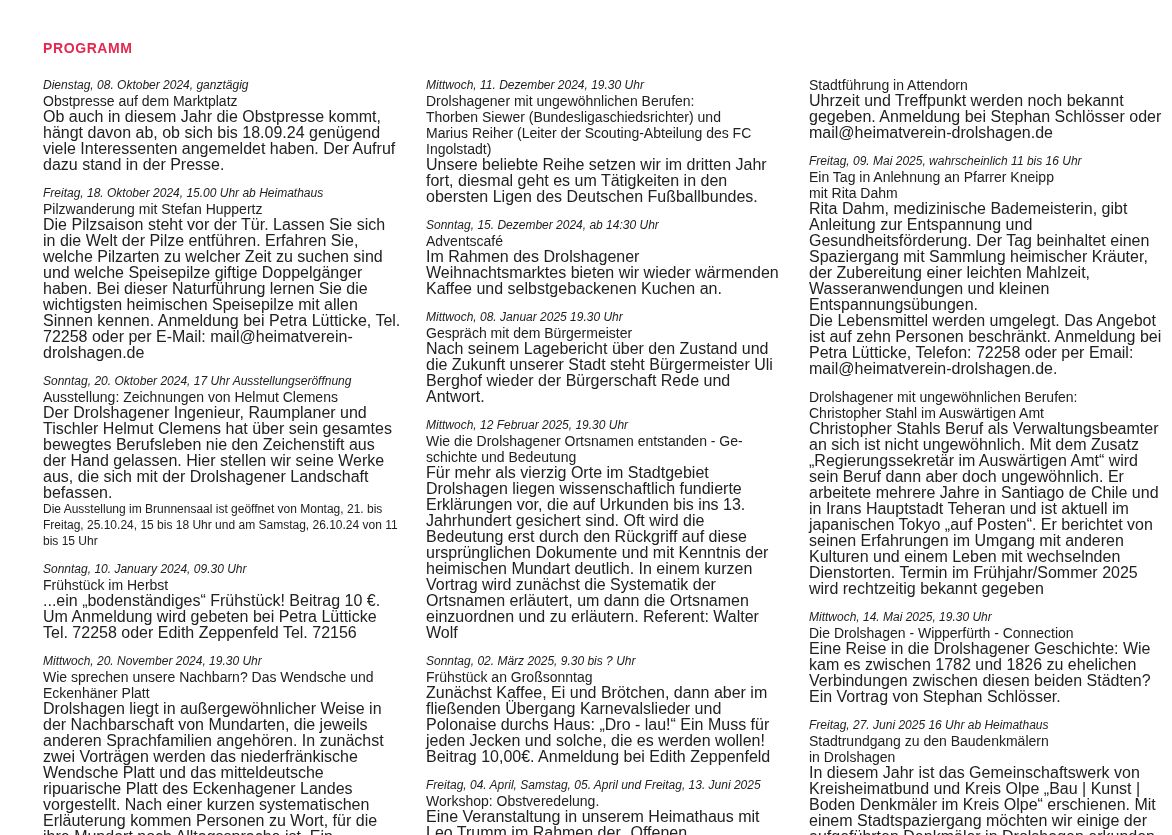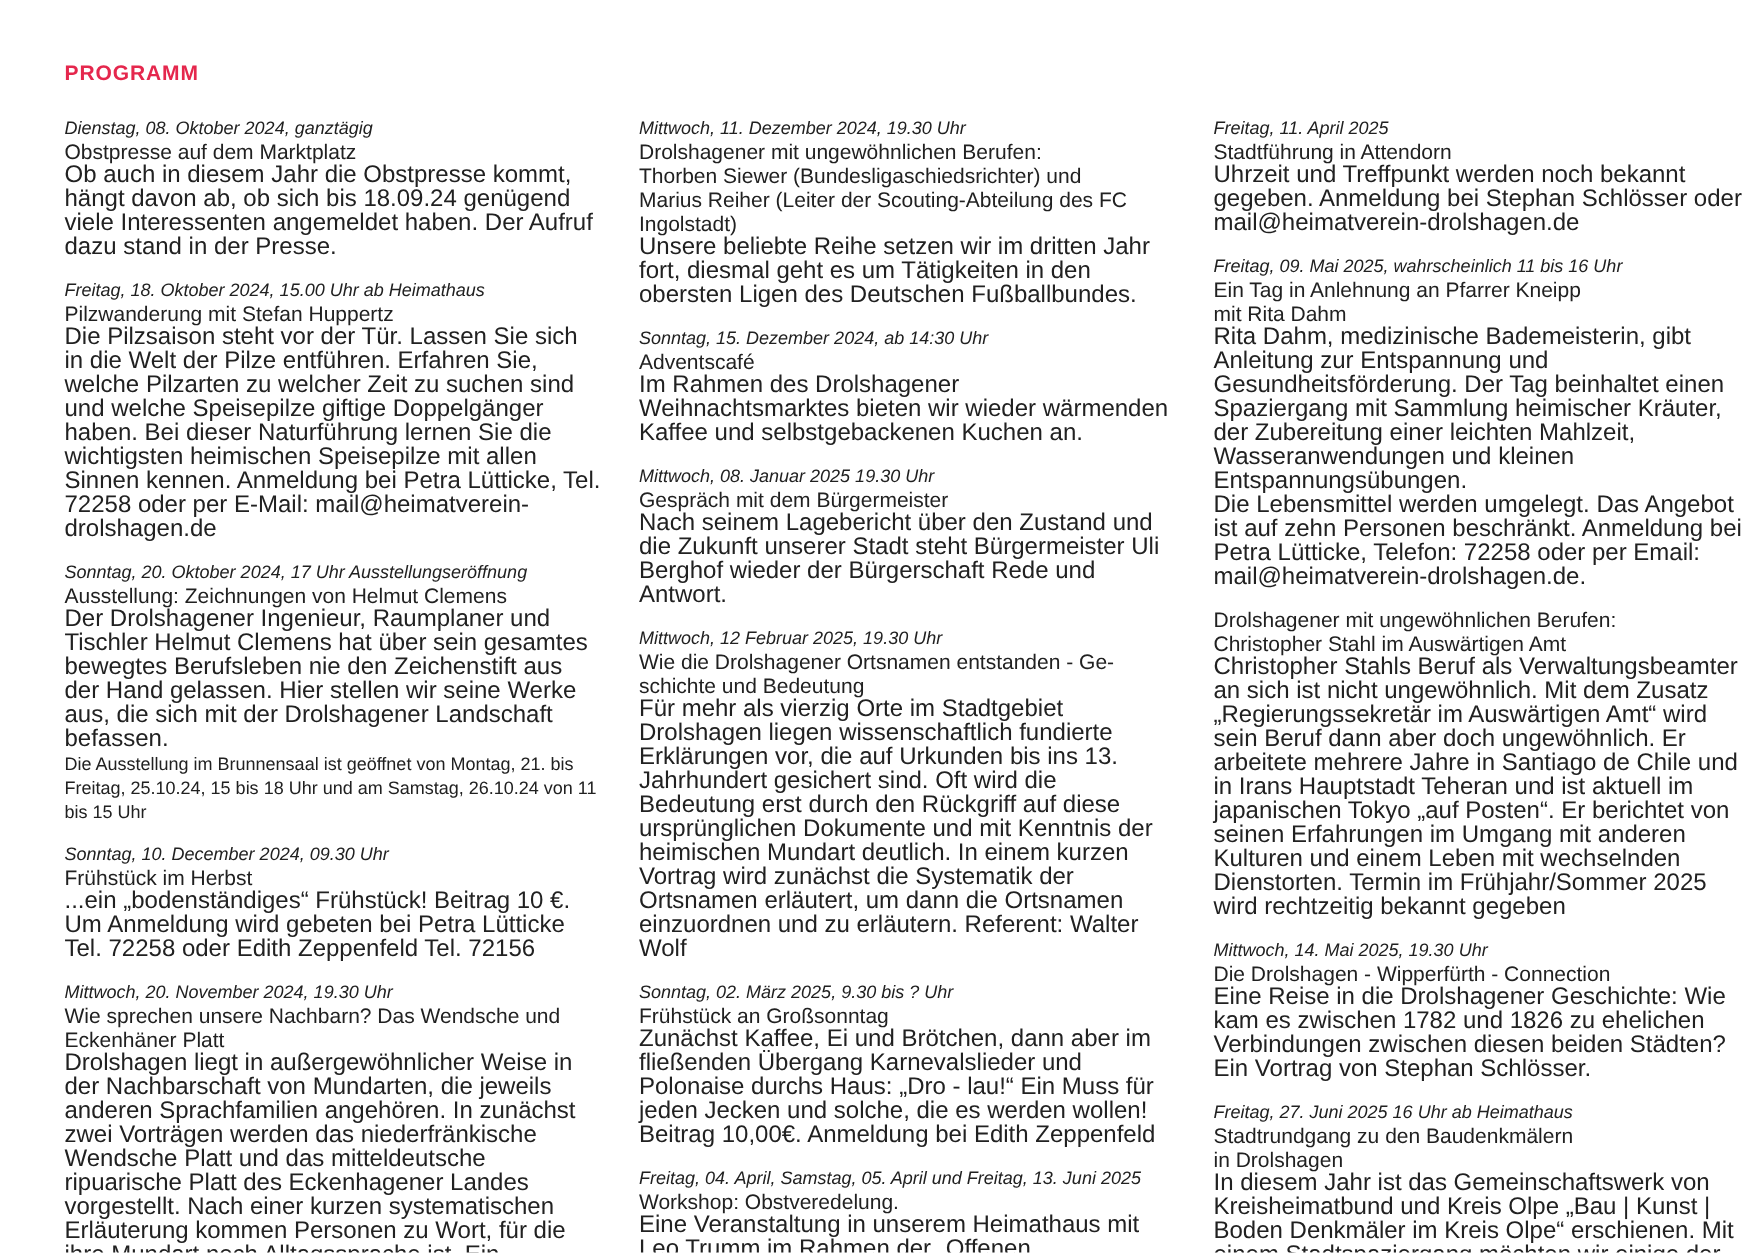--- a/index.html
+++ b/index.html
@@ -80,21 +80,21 @@
         <h3 class="event-title">Pilzwanderung mit Stefan Huppertz</h3>
         <p class="event-body">Die Pilzsaison steht vor der Tür. Lassen Sie sich in die Welt der Pilze entführen. Erfahren Sie, welche Pilzarten zu welcher Zeit zu suchen sind und welche Speisepilze giftige Doppelgänger haben. Bei dieser Naturführung lernen Sie die wichtigsten heimischen Speisepilze mit allen Sinnen kennen. Anmeldung bei Petra Lütticke, Tel. 72258 oder per E-Mail: mail@heimatverein-drolshagen.de</p>
       </article>
       <article class="event">
         <div class="event-date">Sonntag, 20. Oktober 2024, 17 Uhr Ausstellungseröffnung</div>
         <h3 class="event-title">Ausstellung:  Zeichnungen von Helmut Clemens</h3>
         <p class="event-body">Der Drolshagener Ingenieur,  Raumplaner und Tischler Helmut Clemens hat über sein gesamtes bewegtes Berufsleben nie den Zeichenstift aus der Hand gelassen. Hier stellen wir seine Werke aus, die sich mit der Drolshagener Landschaft befassen.</p>
         <p class="event-note">Die Ausstellung im Brunnensaal ist geöffnet von Montag, 21. bis Freitag, 25.10.24, 15 bis 18 Uhr und am Samstag, 26.10.24 von 11 bis 15 Uhr</p>
       </article>
       <article class="event">
-        <div class="event-date">Sonntag, 10. December 2024, 09.30 Uhr</div>
+        <div class="event-date">Sonntag, 10. January 2024, 09.30 Uhr</div>
         <h3 class="event-title">Frühstück im Herbst</h3>
         <p class="event-body">...ein „bodenständiges“ Frühstück!  Beitrag 10 €. Um Anmeldung wird gebeten bei Petra Lütticke Tel. 72258 oder Edith Zeppenfeld Tel. 72156</p>
       </article>
       <article class="event">
         <div class="event-date">Mittwoch, 20. November 2024, 19.30 Uhr</div>
         <h3 class="event-title">Wie sprechen unsere Nachbarn? Das Wendsche und
 Eckenhäner Platt</h3>
         <p class="event-body">Drolshagen liegt in außergewöhnlicher Weise in der Nachbarschaft von Mundarten, die jeweils anderen Sprachfamilien angehören. In zunächst zwei Vorträgen werden das niederfränkische Wendsche Platt und das mitteldeutsche ripuarische Platt des Eckenhagener Landes vorgestellt. Nach einer kurzen systematischen Erläuterung kommen Personen zu Wort, für die ihre Mundart noch Alltagssprache ist. Ein unterhaltsamer Abend mit Gesprächen, Musik und Textvorträgen im jeweiligen Platt. Einführungen und Moderation: Walter Wolf
 Der Termin für das Eckenhänsche Platt im Frühjahr 2025 wird noch bekannt gegeben.</p>
       </article>
@@ -132,21 +132,20 @@
       </article>
       <article class="event">
         <div class="event-date">Freitag, 04. April, Samstag, 05. April und Freitag, 13. Juni 2025</div>
         <h3 class="event-title">Workshop: Obstveredelung.</h3>
         <p class="event-body">Eine Veranstaltung in unserem Heimathaus mit Leo Trumm im Rahmen der „Offenen Heimatwerkstatt“ des Kreisheimatbundes. Näheres (Uhrzeiten, Inhalte, Anmelde-Modalitäten) im Heft 2/24 der Zeitschrift „SÜDSAUERLAND - Heimatstimmen aus dem Kreis Olpe“ und auf der Homepage des KHB.</p>
       </article>
     </div>
 
     <div class="col">
       <article class="event">
-        <div class="event-date">Freitag, 11. April 2025</div>
         <h3 class="event-title">Stadtführung in Attendorn</h3>
         <p class="event-body">Uhrzeit und  Treffpunkt werden noch bekannt gegeben. Anmeldung bei Stephan Schlösser oder mail@heimatverein-drolshagen.de</p>
       </article>
       <article class="event">
         <div class="event-date">Freitag, 09. Mai 2025, wahrscheinlich 11 bis 16 Uhr</div>
         <h3 class="event-title">Ein Tag in Anlehnung an Pfarrer Kneipp
 mit Rita Dahm</h3>
         <p class="event-body">Rita Dahm, medizinische Bademeisterin, gibt Anleitung zur Entspannung und Gesundheitsförderung. Der Tag beinhaltet einen Spaziergang mit Sammlung heimischer Kräuter, der Zubereitung einer leichten Mahlzeit, Wasseranwendungen und kleinen Entspannungsübungen.
 Die Lebensmittel werden umgelegt. Das Angebot ist auf zehn Personen beschränkt. Anmeldung bei Petra Lütticke, Telefon: 72258 oder per Email: mail@heimatverein-drolshagen.de.</p>
       </article>

